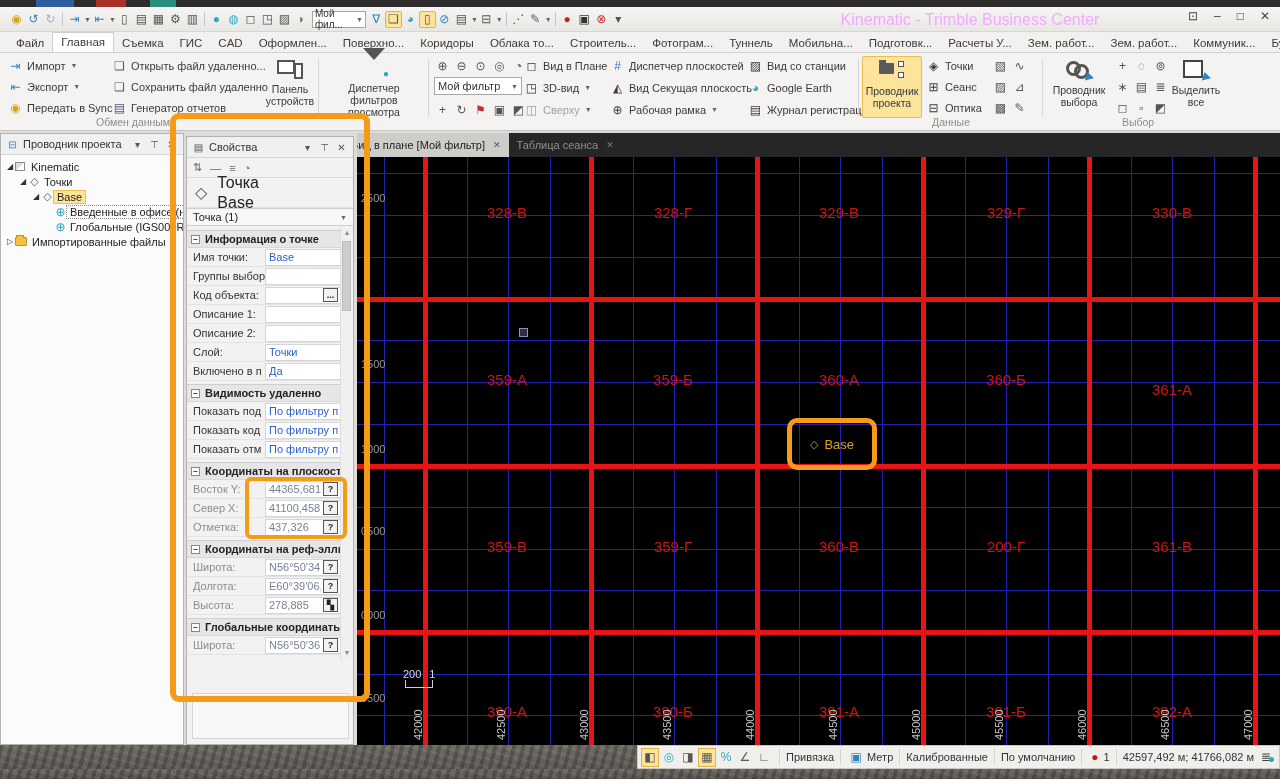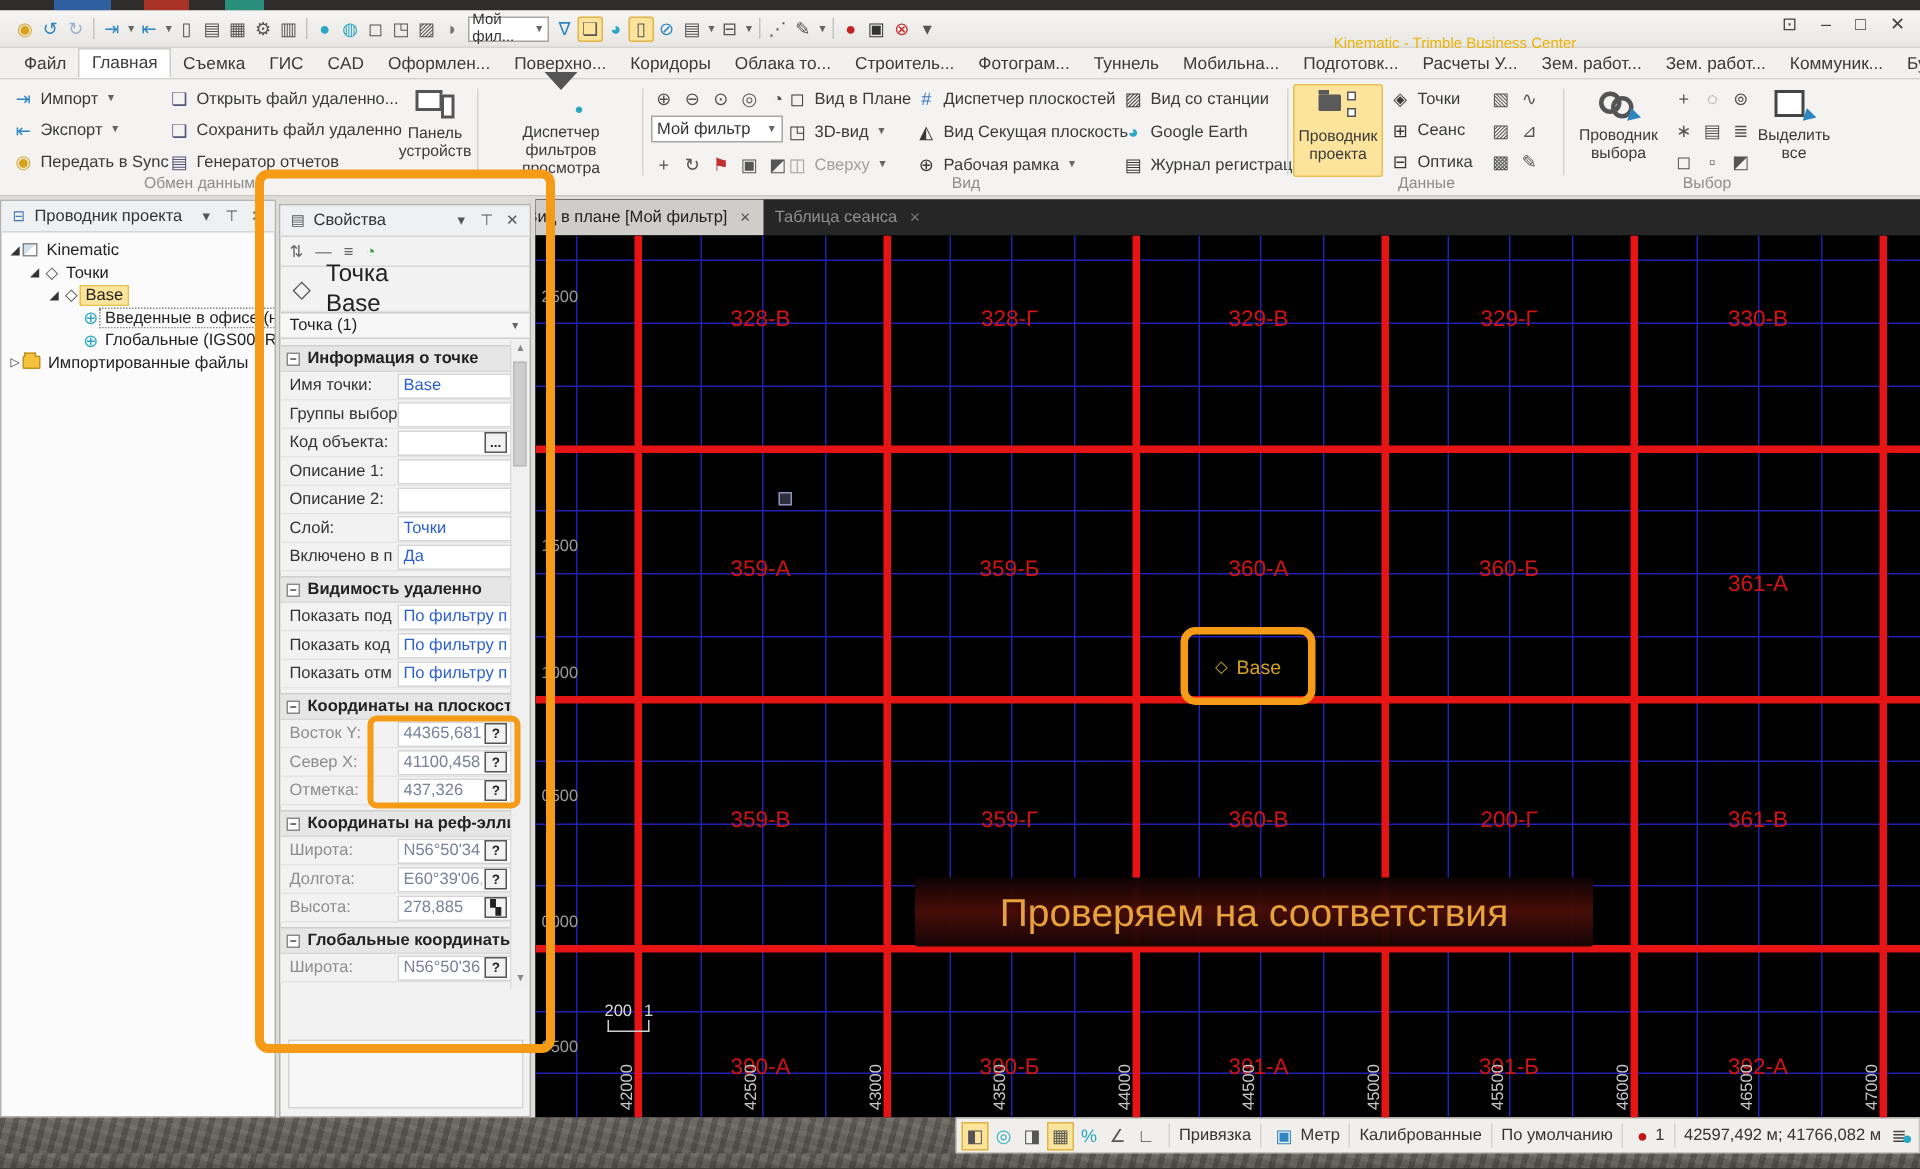--- a/index.html
+++ b/index.html
@@ -15,21 +15,21 @@
   .topstrip .blk{position:absolute;top:0;height:7px}
   
   .winbg{left:0;top:7px;width:1280px;height:762px;background:#dedcd8}
   .titlebar{left:0;top:7px;width:1280px;height:25px;background:linear-gradient(#f6f5f3,#e9e7e4);border-bottom:1px solid #d8d6d2}
   .qat{display:flex;align-items:center;height:24px;padding-left:8px}
   .qicon{width:17px;height:17px;display:flex;align-items:center;justify-content:center;font-size:12px;line-height:1}
   .qicon.hl{background:#fce49c;border:1px solid #e0b447;border-radius:2px}
   .qsep{width:1px;height:14px;background:#c6c4c1;margin:0 3px}
   .qcombo{width:54px;height:17px;background:#fff;border:1px solid #a8a6a3;font-size:10px;display:flex;align-items:center;justify-content:space-between;padding:0 2px;color:#333;margin:0 2px}
   .dd{font-size:7px;color:#666;margin-left:1px}
-  .title{left:820px;top:24px;width:300px;text-align:center;font-size:10px;color:#eab308;white-space:nowrap}
+  .title{left:820px;top:11px;width:300px;text-align:center;font-size:16px;color:#f0abfc;white-space:nowrap}
   .winbtns{right:10px;top:9px;display:flex;gap:16px;font-size:12px;color:#444}
   .wbtn{cursor:default}
   
   .tabrow{left:0;top:32px;width:1280px;height:21px;background:#f2f1ef;border-bottom:1px solid #d4d2cf;display:flex;align-items:flex-end;padding-left:8px}
   .rtab{padding:3px 8px 3px;font-size:11.5px;color:#3a3a3a;white-space:nowrap}
   .rtab.active{background:#fff;border:1px solid #d0cecb;border-bottom:1px solid #fff}
   
   .ribbon{left:0;top:53px;width:1280px;height:78px;background:#f4f3f1;border-bottom:1px solid #c9c7c4}
   .rcol{position:absolute;top:2px}
   .rbtn-s{display:flex;align-items:center;height:21px;font-size:11px;color:#3a3a3a;gap:4px;white-space:nowrap}
@@ -349,21 +349,20 @@
         <span>Рабочая рамка</span>
         <span class="dd">▼</span>
       </div>
   </div>
   <div class="rcol" style="left:748px;top:46px">
     <div class="rbtn-s">
         <span class="ric">▤</span>
         <span>Журнал регистрации</span>
       </div>
   </div>
-  <div class="glabel" style="left:432px;width:424px">Вид</div>
   <div class="rdiv" style="left:858px"></div>
 
   <div class="rbtn-big hlbtn" style="left:862px;width:60px">
     <span class="ic-pexp">
         <span class="fold"></span>
         <span class="sq1"></span>
         <span class="sq2"></span>
       </span>
     <span>Проводник проекта</span>
   </div>
@@ -660,21 +659,20 @@
         <span>Таблица сеанса</span>
         <span class="x">✕</span>
       </div>
     </div>
   <div class="canvas" id="canvas">
     <div class="marker" style="left:162px;top:171px"></div>
     <div class="baseb">
       <span class="bd">◇</span>
       <span>Base</span>
     </div>
-    <div class="banner">Проверяем на соответствия</div>
     <div class="scalebar">
       <span class="row">
           <span>200</span>
           <span>1</span>
         </span>
       <span class="brk" style="display:block"></span>
     </div>
   <div class="glv" style="left: 26.5px;"></div>
       <div class="glv" style="left: 68px;"></div>
       <div class="glv" style="left: 109.5px;"></div>

